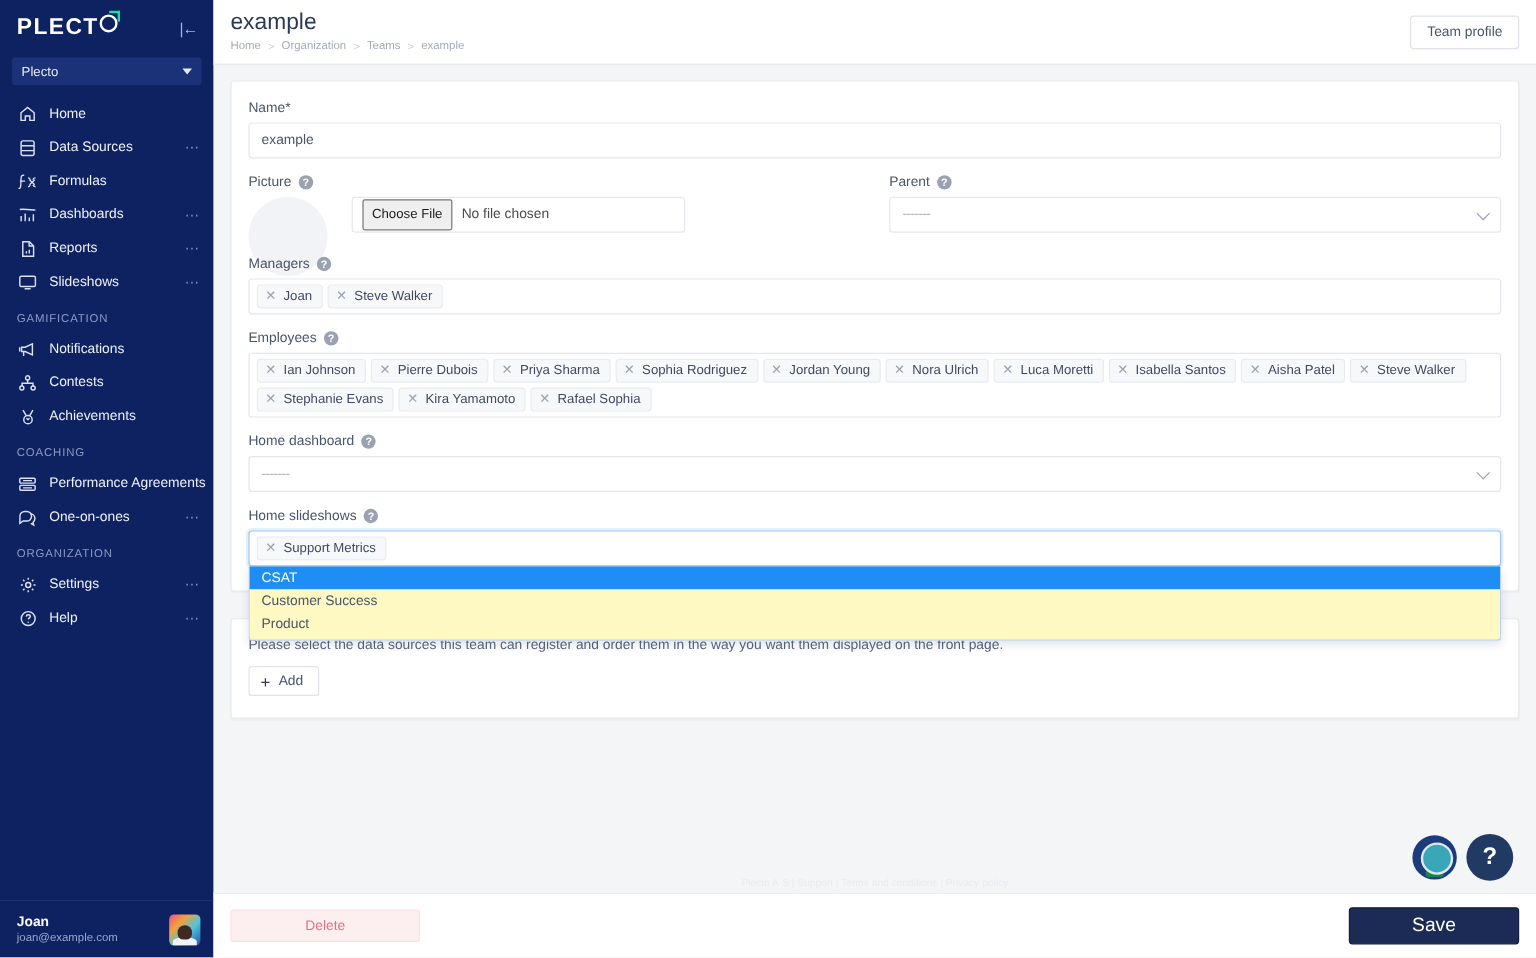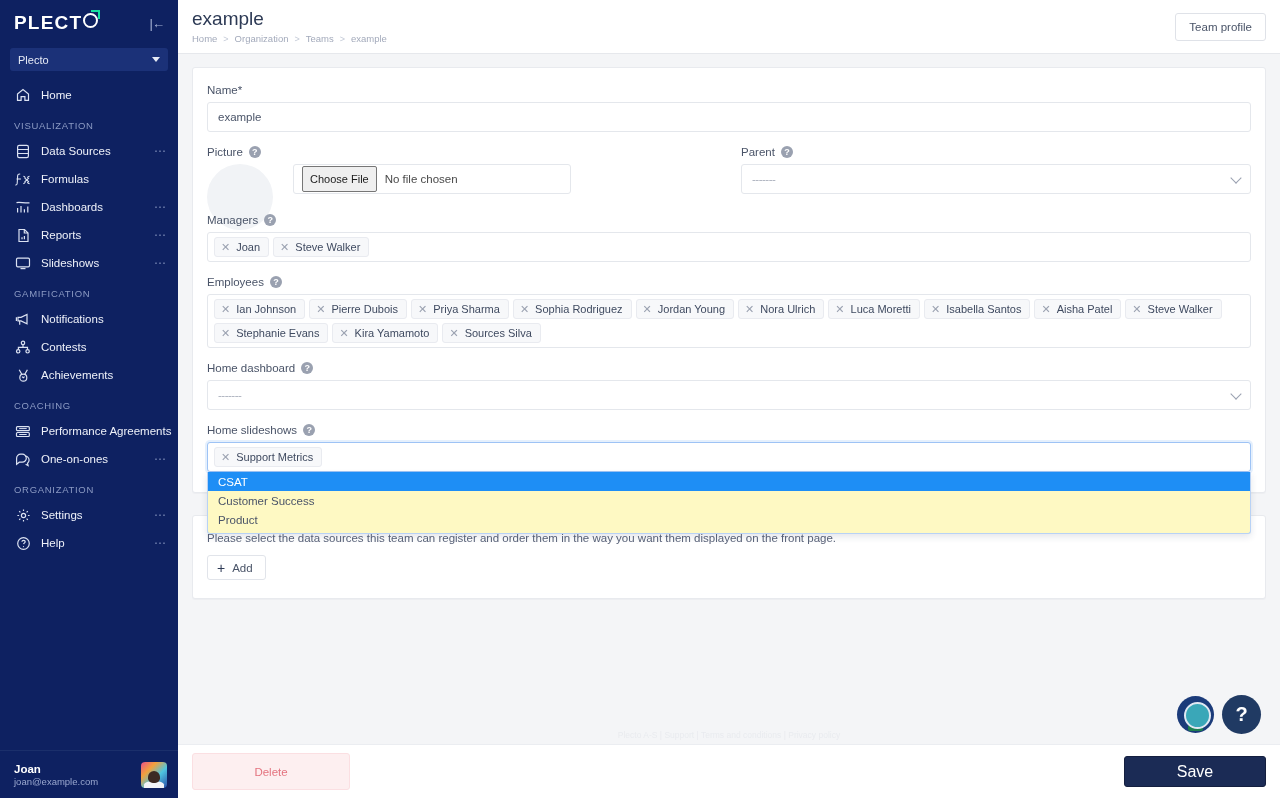--- a/index.html
+++ b/index.html
@@ -219,21 +219,21 @@
     overflow: hidden; white-space: nowrap;
   }
 
   .bottombar {
     position: absolute; left: 0; right: 0; bottom: 0; height: 54px;
     background: #fff; border-top: 1px solid #ebedf1;
     display: flex; align-items: center; justify-content: space-between;
     padding: 0 14px;
   }
   .btn-delete {
-    width: 158px; height: 37px; background: #fdeff0; border: 1px solid #fbdfe2;
+    width: 158px; height: 27px; background: #fdeff0; border: 1px solid #fbdfe2;
     border-radius: 3px; color: #e4737f; font-size: 11.5px; cursor: pointer;
     font-family: "Liberation Sans", sans-serif;
   }
   .btn-save {
     width: 142px; height: 31px; background: #1b2b55; border: 1px solid #141f3f;
     border-radius: 3px; color: #fff; font-size: 16px; cursor: pointer;
     font-family: "Liberation Sans", sans-serif;
   }
 
   .fab-row {
@@ -282,21 +282,20 @@
 
       <div class="nav-item">
         <span class="nav-ico">
           <svg width="16" height="16" viewBox="0 0 16 16" fill="none" stroke="#dbe2f2" stroke-width="1.2">
             <path d="M2.5 7L8 2.6 13.5 7v6.3h-3.6V9.6H6.1v3.7H2.5z"></path>
           </svg>
         </span>
         <span class="nav-label">Home</span>
       </div>
 
-      <div class="nav-group-label">VISUALIZATION</div>
       <div class="nav-item">
         <span class="nav-ico">
           <svg width="14" height="15" viewBox="0 0 14 15" fill="none" stroke="#dbe2f2" stroke-width="1.2">
             <rect x="1.6" y="1.4" width="10.8" height="12.2" rx="1.6"></rect>
             <path d="M1.6 5.5h10.8M1.6 9.5h10.8"></path>
           </svg>
         </span>
         <span class="nav-label">Data Sources</span>
         <span class="nav-dots">⋯</span>
       </div>
@@ -554,21 +553,21 @@
               <span class="chip">
                 <span class="chip-x">✕</span>
                 <span>Stephanie Evans</span>
               </span>
               <span class="chip">
                 <span class="chip-x">✕</span>
                 <span>Kira Yamamoto</span>
               </span>
               <span class="chip">
                 <span class="chip-x">✕</span>
-                <span>Sources Silva</span>
+                <span>Rafael Sophia</span>
               </span>
             </div>
         </div>
 
         <div class="field">
           <div class="flabel">
             <span>Home dashboard</span>
             <span class="help-ico">?</span>
           </div>
           <div class="select">

